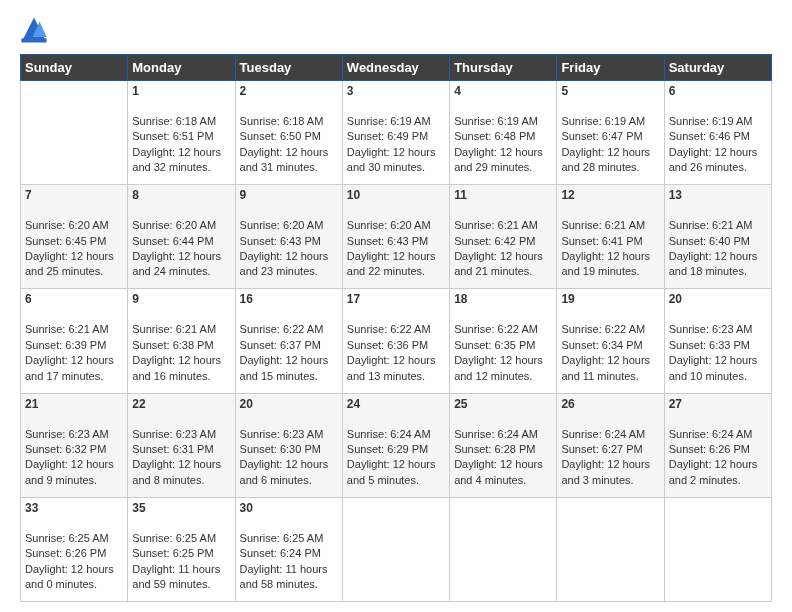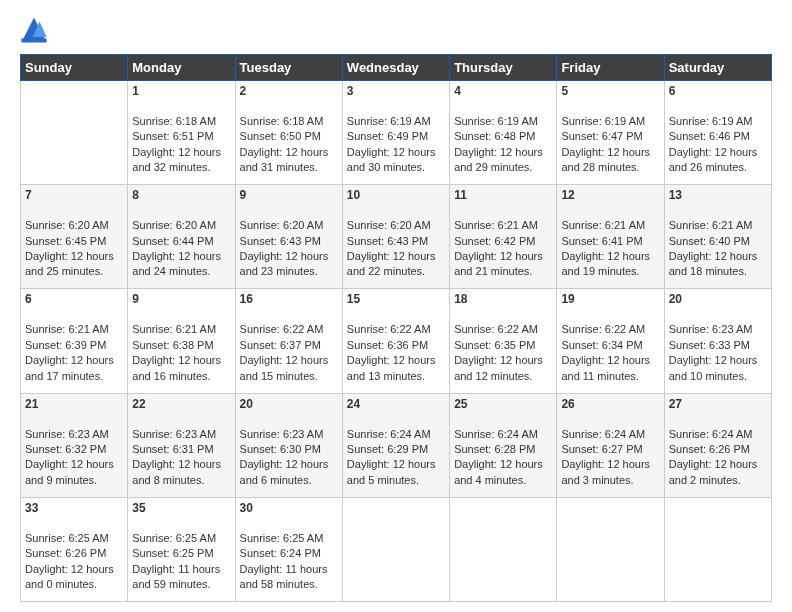--- a/index.html
+++ b/index.html
@@ -252,21 +252,21 @@
 and 16 minutes.</div>
           </td>
           <td>
             <span class="day-number">16</span>
             <div class="day-info" style="white-space: pre-line;">Sunrise: 6:22 AM
 Sunset: 6:37 PM
 Daylight: 12 hours
 and 15 minutes.</div>
           </td>
           <td>
-            <span class="day-number">15</span>
+            <span class="day-number">17</span>
             <div class="day-info" style="white-space: pre-line;">Sunrise: 6:22 AM
 Sunset: 6:36 PM
 Daylight: 12 hours
 and 13 minutes.</div>
           </td>
           <td>
             <span class="day-number">18</span>
             <div class="day-info" style="white-space: pre-line;">Sunrise: 6:22 AM
 Sunset: 6:35 PM
 Daylight: 12 hours

